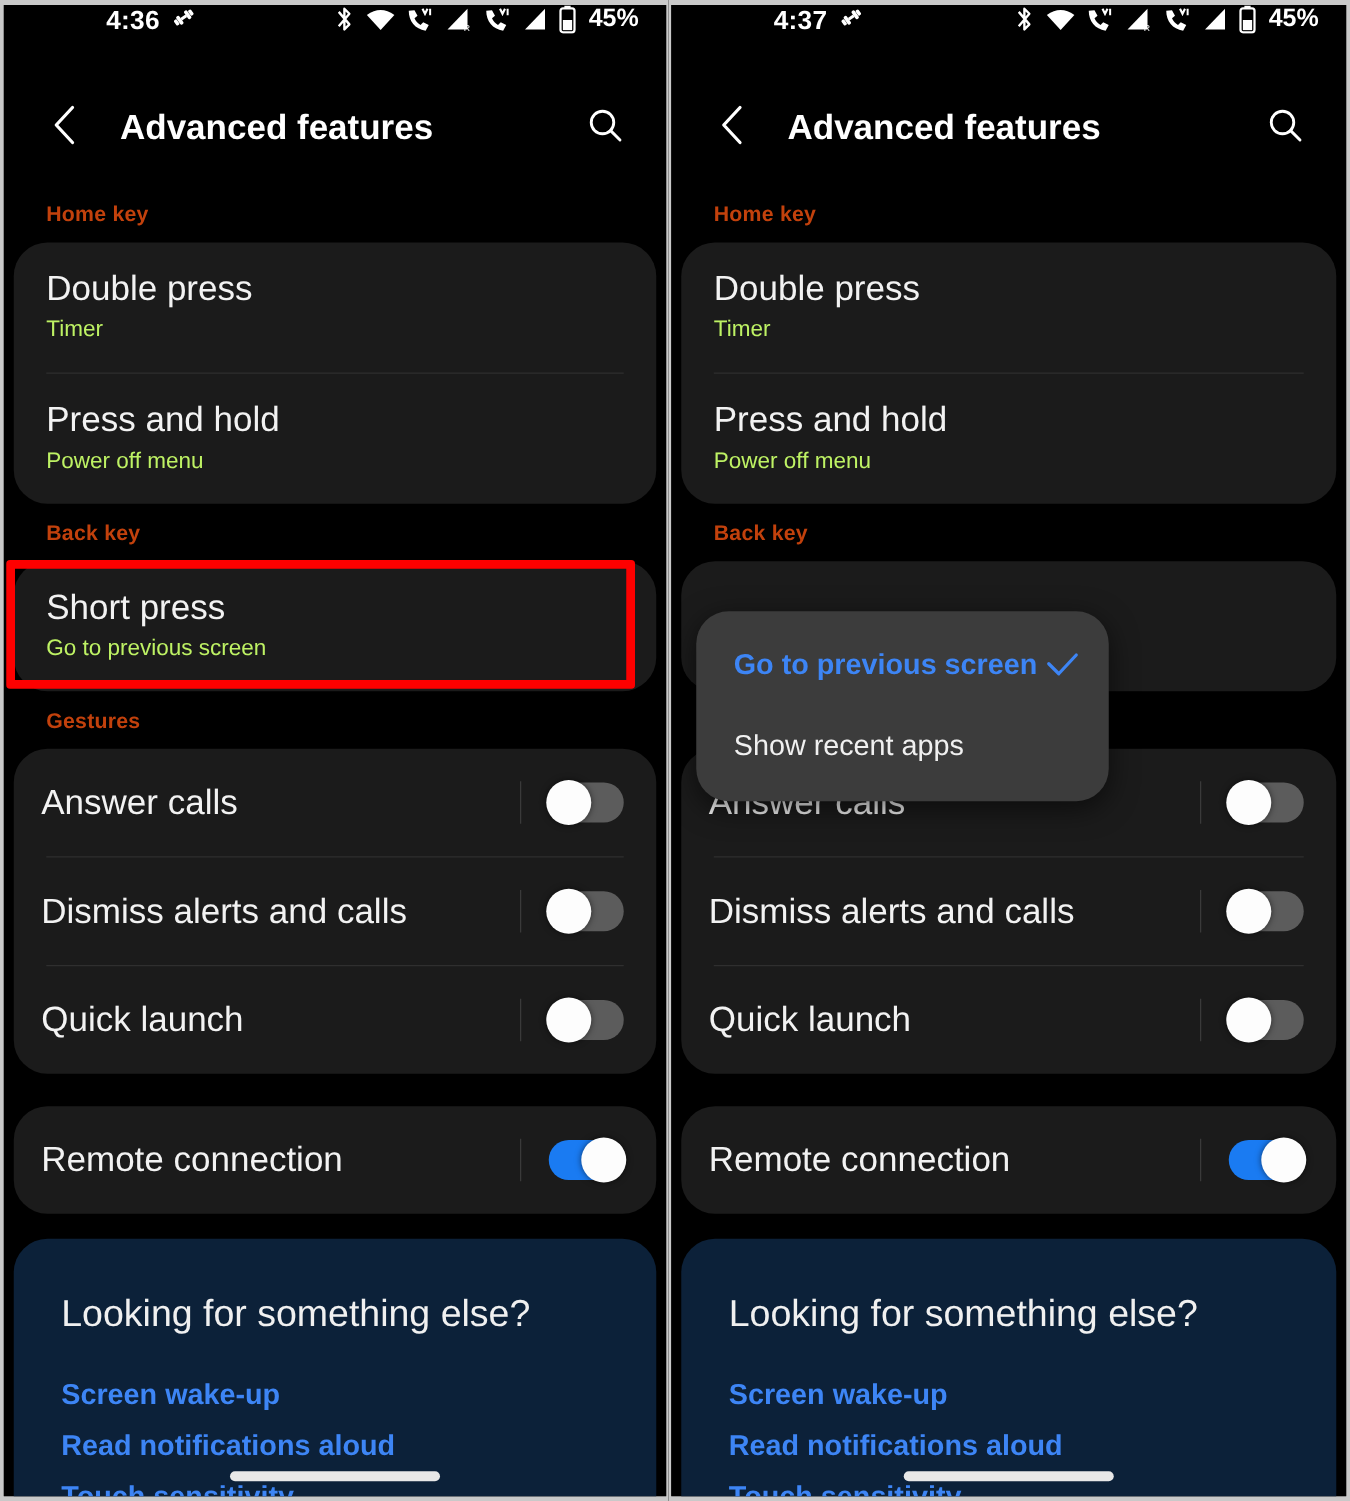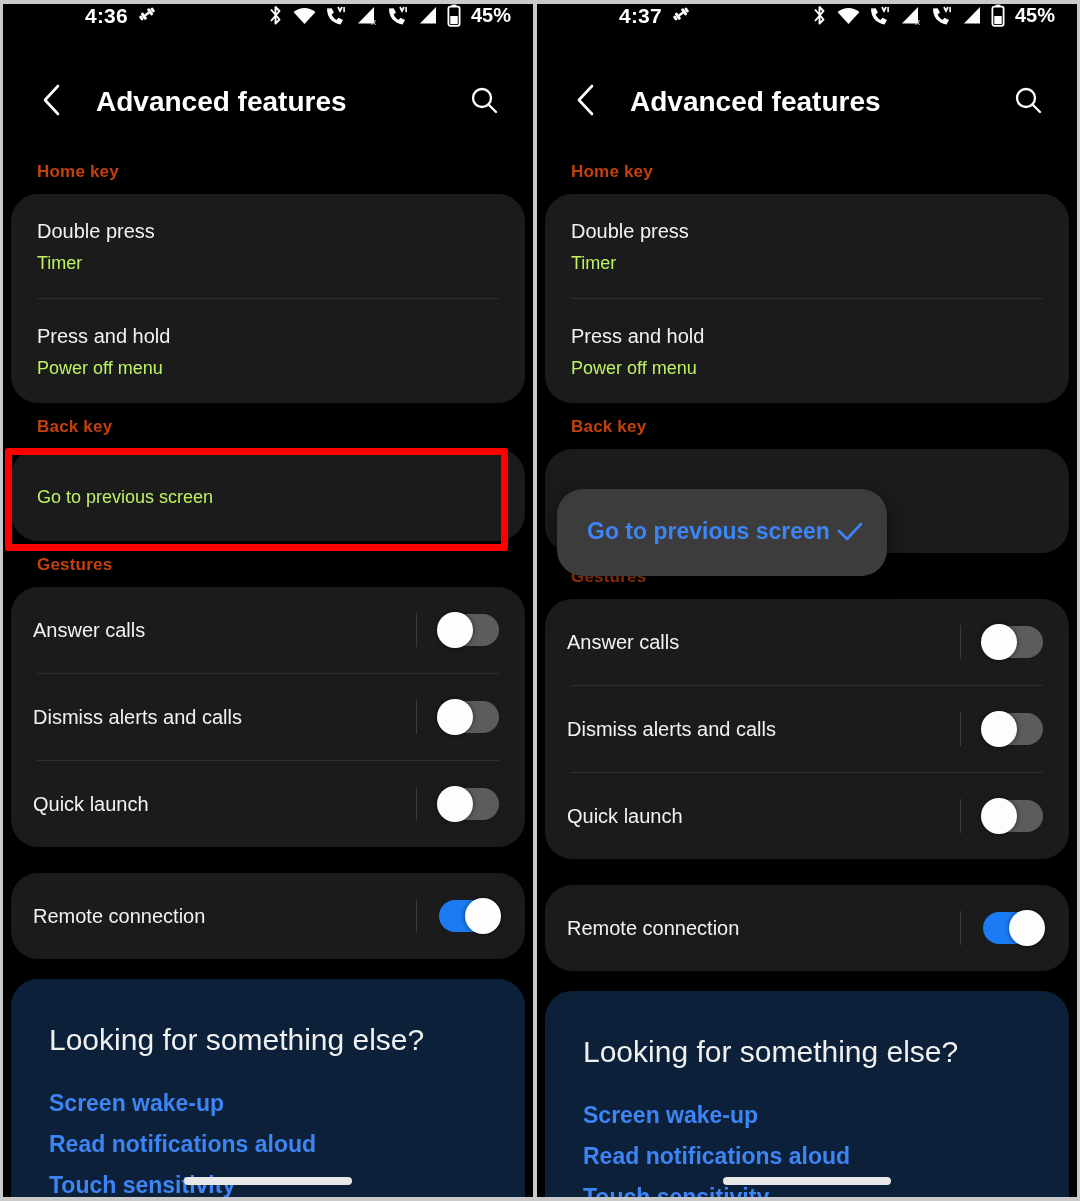--- a/index.html
+++ b/index.html
@@ -83,21 +83,21 @@
   .row {
     position: relative;
     padding: 22px 26px 22px 26px;
     min-height: 92px;
     display: flex;
     align-items: center;
   }
   .row-texts { flex: 1 1 auto; }
   .row-title {
     color: #f2f2f2;
-    font-size: 20px;
+    font-size: 28px;
     line-height: 30px;
   }
   .row-sub {
     color: #bef264;
     font-size: 18px;
     line-height: 26px;
     margin-top: 4px;
   }
   .divider {
     height: 1px;
@@ -303,20 +303,21 @@
               <div class="row-title">Press and hold</div>
               <div class="row-sub">Power off menu</div>
             </div>
           </div>
         </div>
 
         <div class="section-label">Back key</div>
         <div class="card">
           <div class="row">
             <div class="row-texts">
+              <div class="row-title">Short press</div>
               <div class="row-sub">Go to previous screen</div>
             </div>
           </div>
         </div>
 
         <div class="section-label">Gestures</div>
         <div class="card">
           <div class="row switchrow">
             <div class="row-texts">
               <div class="row-title">Answer calls</div>
@@ -498,20 +499,23 @@
           </div>
           <div class="popup">
             <div class="popup-item selected">
               <span>Go to previous screen</span>
               <span class="popup-check">
                 <svg width="30" height="24" viewBox="0 0 30 24">
                     <path d="M4 11 L12 19 L26 4" stroke="#3d85f5" stroke-width="2.6" fill="none" stroke-linecap="round" stroke-linejoin="round"></path>
                   </svg>
               </span>
             </div>
+            <div class="popup-item">
+              <span>Show recent apps</span>
+            </div>
           </div>
         </div>
 
         <div class="section-label">Gestures</div>
         <div class="card">
           <div class="row switchrow">
             <div class="row-texts">
               <div class="row-title">Answer calls</div>
             </div>
             <div class="sw-wrap">

